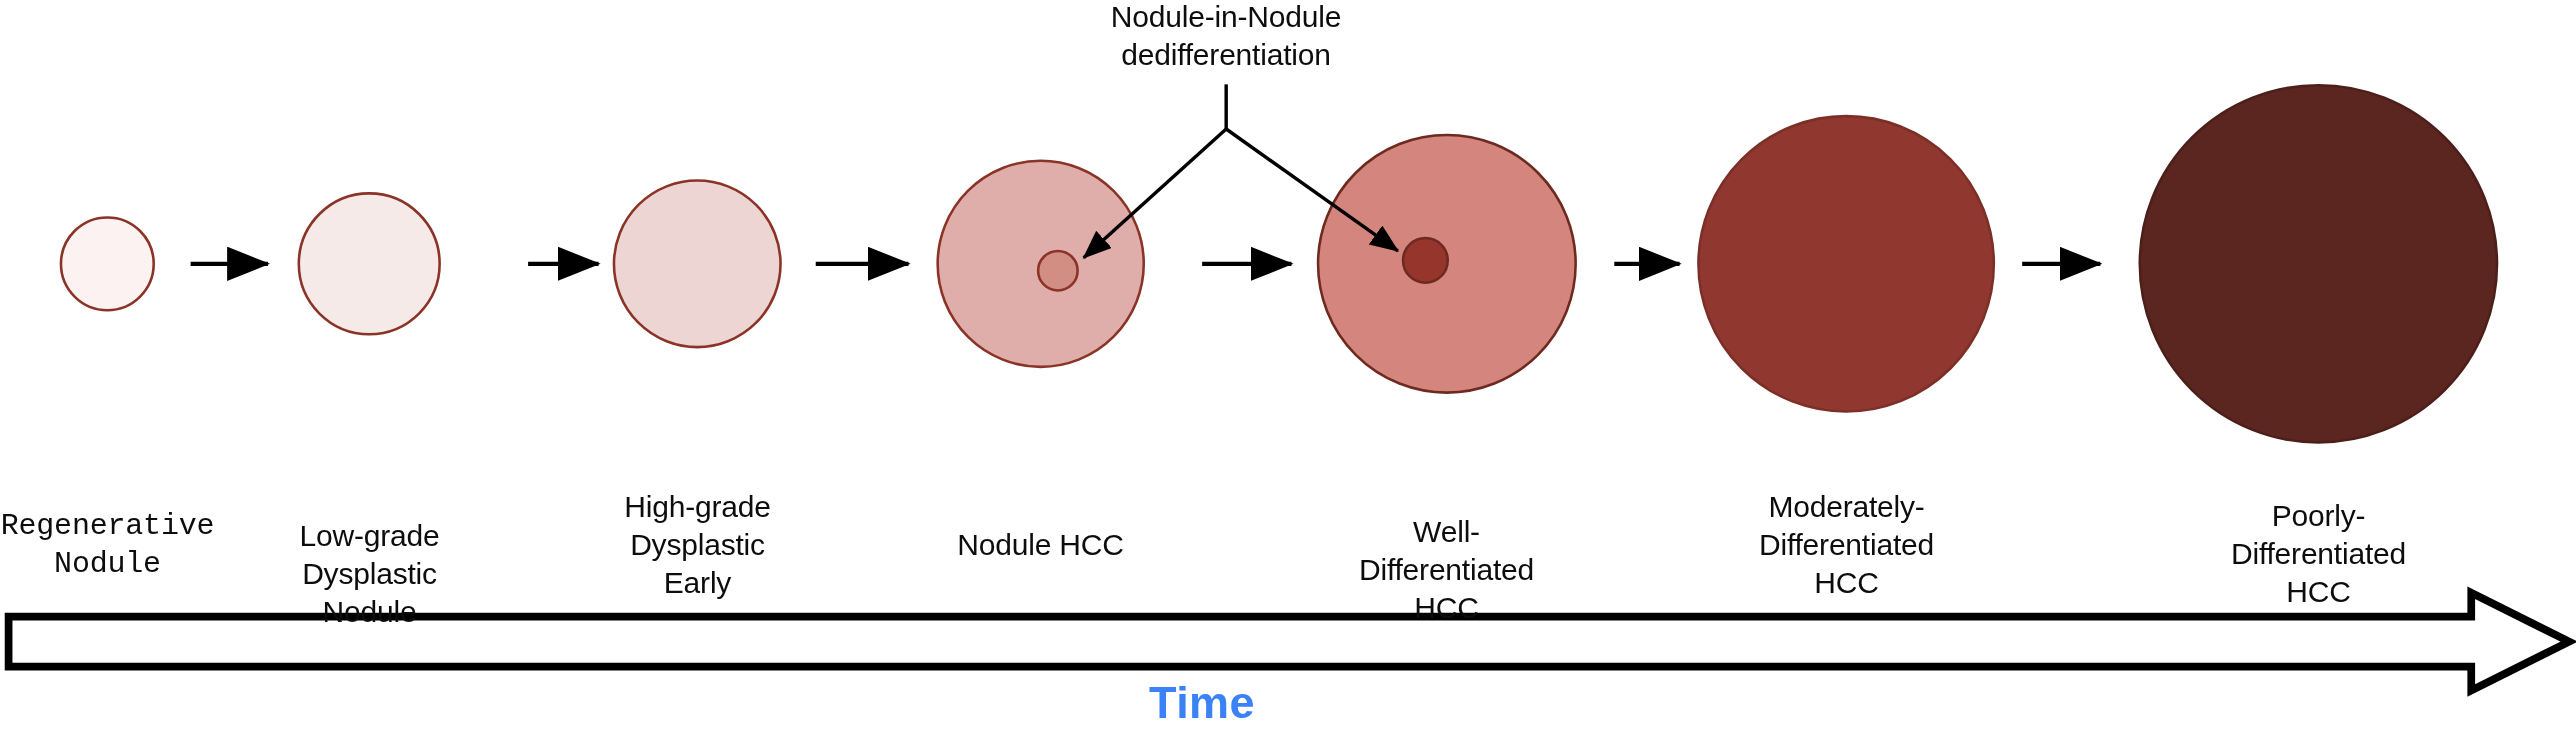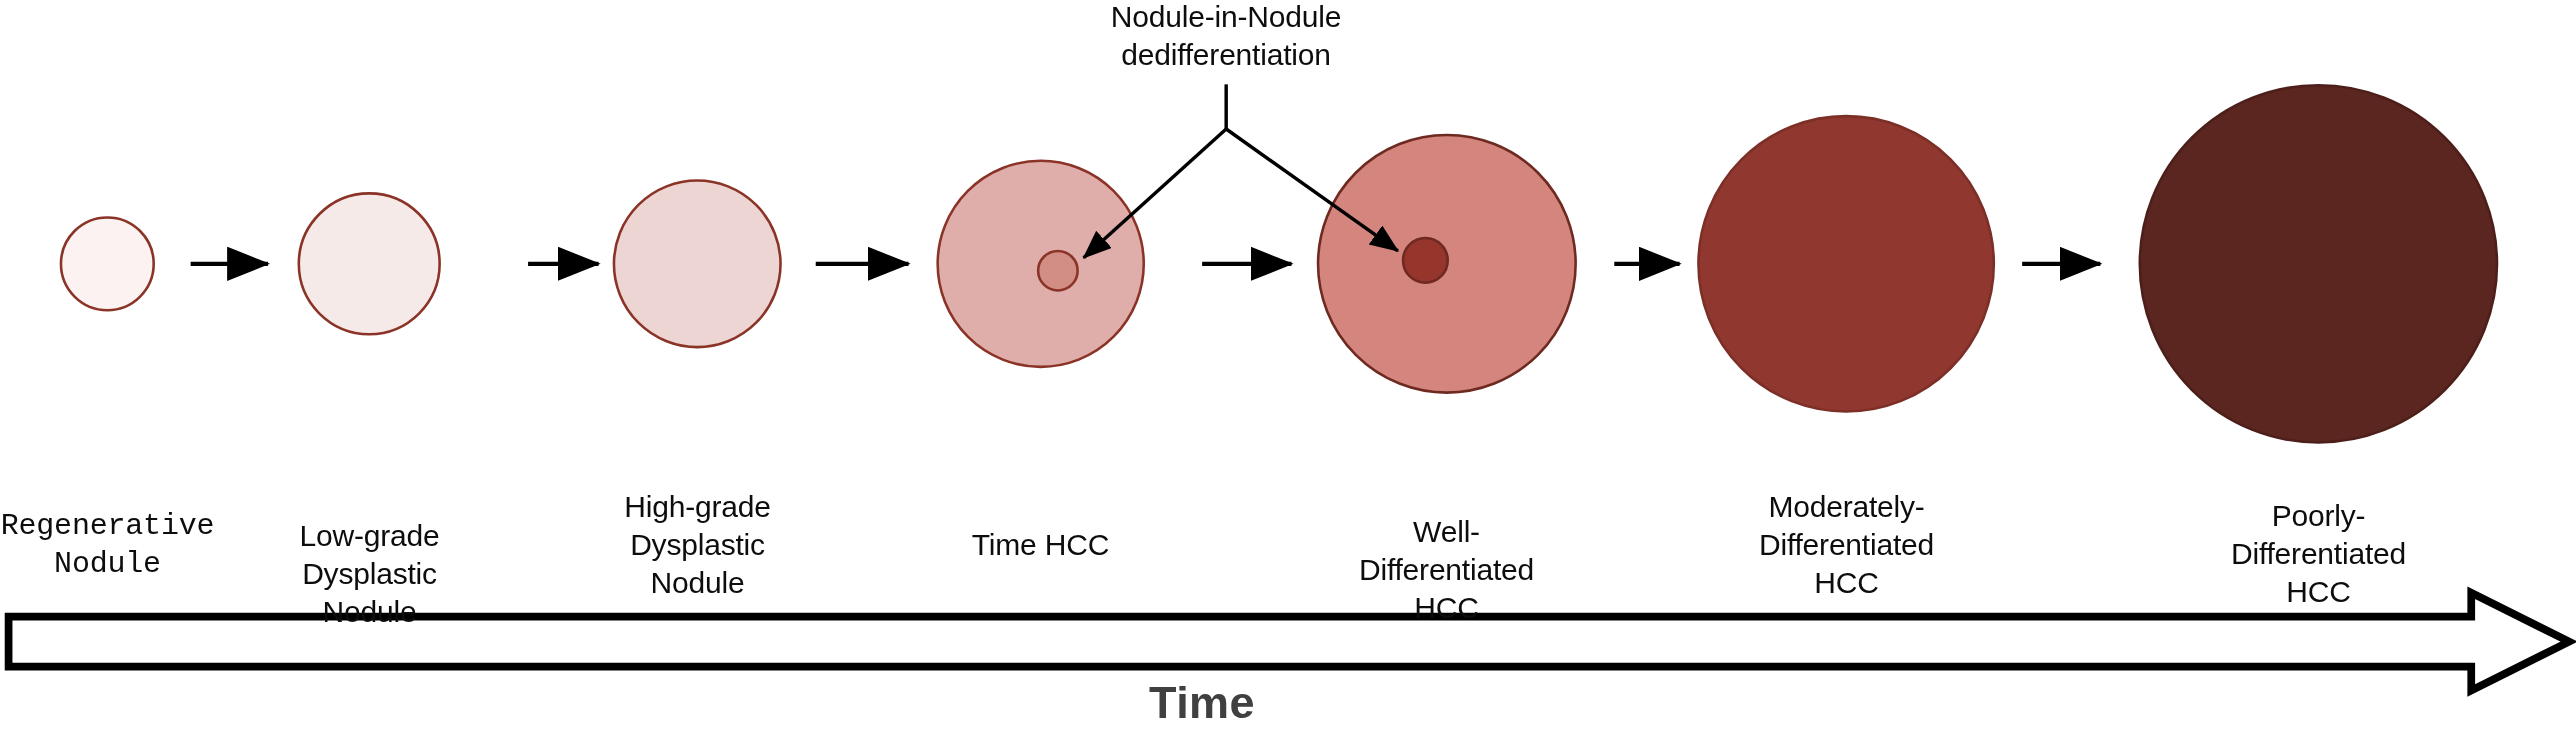--- a/index.html
+++ b/index.html
@@ -41,21 +41,21 @@
     color: #0d0d0d;
     font-family: "Liberation Sans", sans-serif;
     font-size: 30px;
     line-height: 38px;
     white-space: pre-line;
     letter-spacing: -0.2px;
   }
   .time-text {
     position: absolute;
     text-align: center;
-    color: #404040;
+    color: #3b82f6;
     font-family: "Liberation Sans", sans-serif;
     font-weight: bold;
     font-size: 45px;
     line-height: 50px;
     letter-spacing: 0.4px;
   }
 </style>
 </head>
 <body>
 
@@ -120,23 +120,23 @@
 
   <div class="node-label" style="left:0px; top:507px; width:215px;font-family:Liberation Mono, monospace;">Regenerative
 Nodule</div>
 
   <div class="node-label" style="left:262px; top:488px; width:215px;margin-top:29px;">Low-grade
 Dysplastic
 Nodule</div>
 
   <div class="node-label" style="left:590px; top:488px; width:215px;">High-grade
 Dysplastic
-Nodule</div>
+Early</div>
 
-  <div class="node-label" style="left:933px; top:526px; width:215px;">Time HCC</div>
+  <div class="node-label" style="left:933px; top:526px; width:215px;">Nodule HCC</div>
 
   <div class="node-label" style="left:1309px; top:513px; width:275px;">Well-
 Differentiated
 HCC</div>
 
   <div class="node-label" style="left:1709px; top:488px; width:275px;">Moderately-
 Differentiated
 HCC</div>
 
   <div class="node-label" style="left:2181px; top:497px; width:275px;">Poorly-

